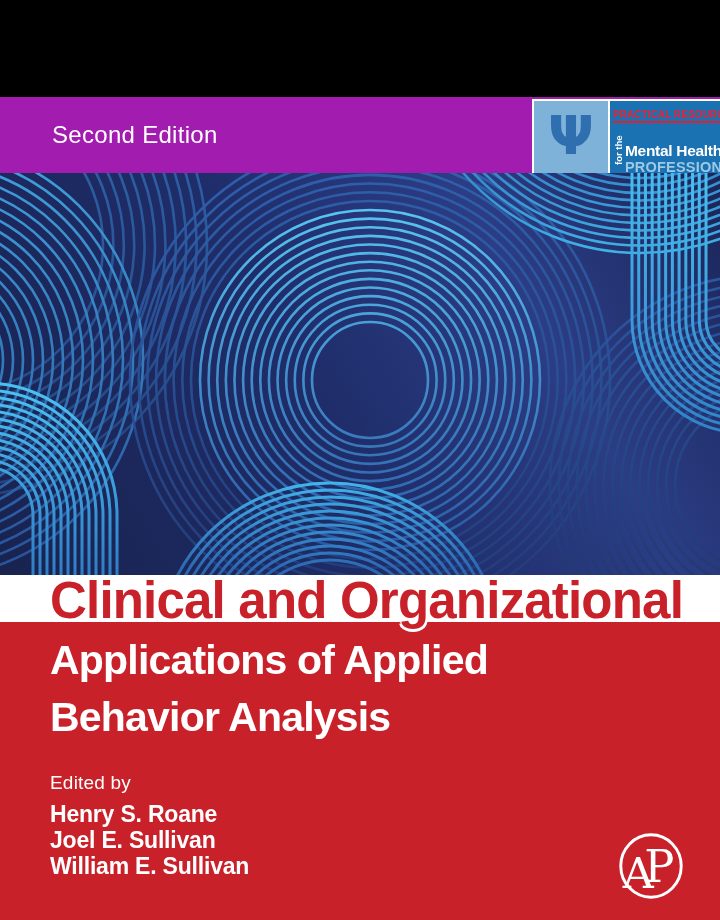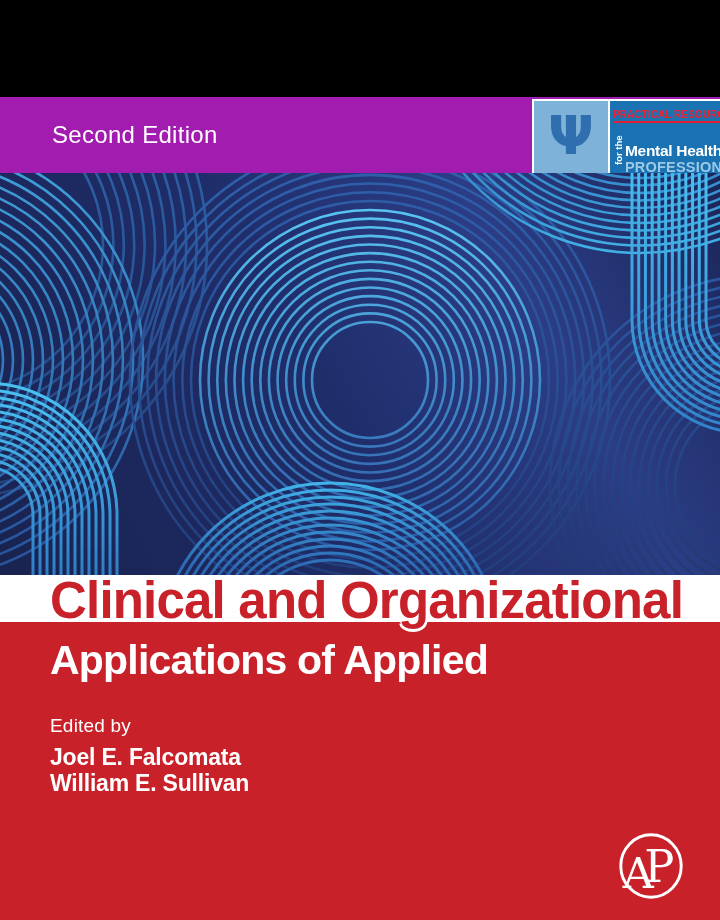--- a/index.html
+++ b/index.html
@@ -278,25 +278,27 @@
       </g>
   </svg>
 
   <div class="white-band">
     <span class="title1">Clinical and Organizational</span>
   </div>
 
   <div class="red-section">
     <div class="title-rest">
       <div>Applications of Applied</div>
+      <div>Behavior Analysis</div>
     </div>
 
     <div class="editors">
       <div class="edited-by">Edited by</div>
-      <div class="editor-name">Joel E. Falcomata</div>
+      <div class="editor-name">Henry S. Roane</div>
+      <div class="editor-name">Joel E. Sullivan</div>
       <div class="editor-name">William E. Sullivan</div>
     </div>
 
     <svg class="ap-logo" viewBox="0 0 80 80">
       <ellipse cx="40" cy="40" rx="31" ry="32" fill="none" stroke="#ffffff" stroke-width="3"></ellipse>
       <text x="33" y="56" font-size="46" font-family="DejaVu Serif, Liberation Serif, serif" fill="#ffffff">P</text>
       <text x="11" y="63" font-size="44" font-family="DejaVu Serif, Liberation Serif, serif" fill="#ffffff">A</text>
     </svg>
   </div>
 

